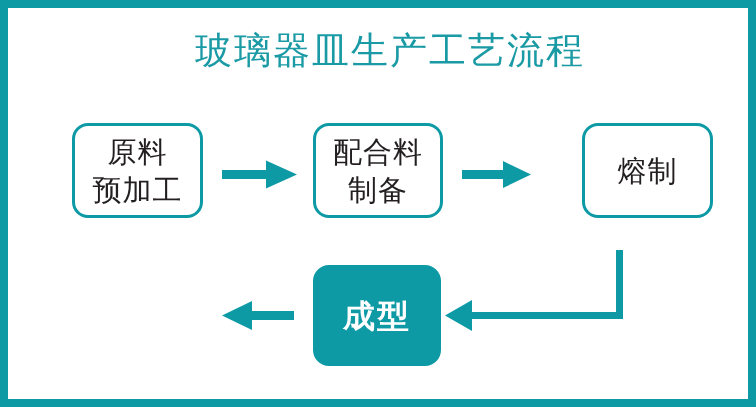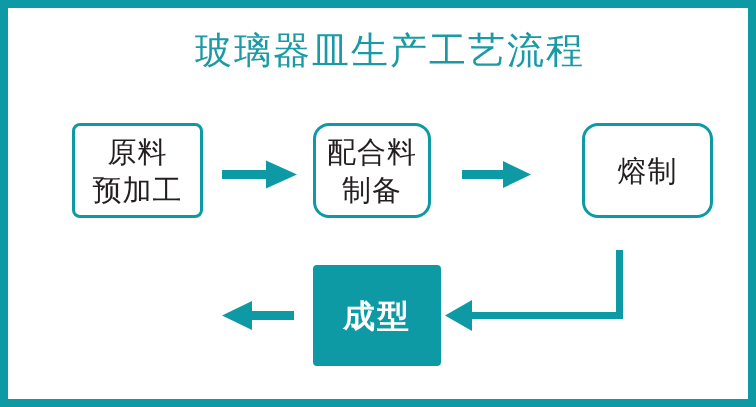--- a/index.html
+++ b/index.html
@@ -68,36 +68,36 @@
     border-radius: 16px;
     color: #231f20;
     font-size: 29px;
     line-height: 38px;
     font-weight: 400;
     letter-spacing: 1px;
   }
   .node.filled {
     background: #0d9aa5;
     border: 3px solid #0d9aa5;
-    border-radius: 4px;
+    border-radius: 16px;
     color: #ffffff;
     font-size: 32px;
     line-height: 40px;
     font-weight: bold;
     letter-spacing: 2px;
     align-items: center;
   }
   .node .label {
     display: block;
     white-space: pre-line;
   }
 
   
-  #node-raw      { left: 72px;  top: 123px; width: 131px; height: 95px; border-radius: 8px; }
-  #node-batch    { left: 313px; top: 123px; width: 118px; height: 95px; align-items: center; }
+  #node-raw      { left: 72px;  top: 123px; width: 131px; height: 95px; }
+  #node-batch    { left: 313px; top: 123px; width: 130px; height: 95px; align-items: center; }
   #node-melt     { left: 582px; top: 123px; width: 131px; height: 95px; }
   #node-forming  { left: 313px; top: 265px; width: 128px; height: 101px; }
   #node-anneal   { left: 72px;  top: 265px; width: 131px; height: 101px; }
 
   
   .arrows {
     position: absolute;
     left: 0; top: 0;
     width: 756px;
     height: 407px;

